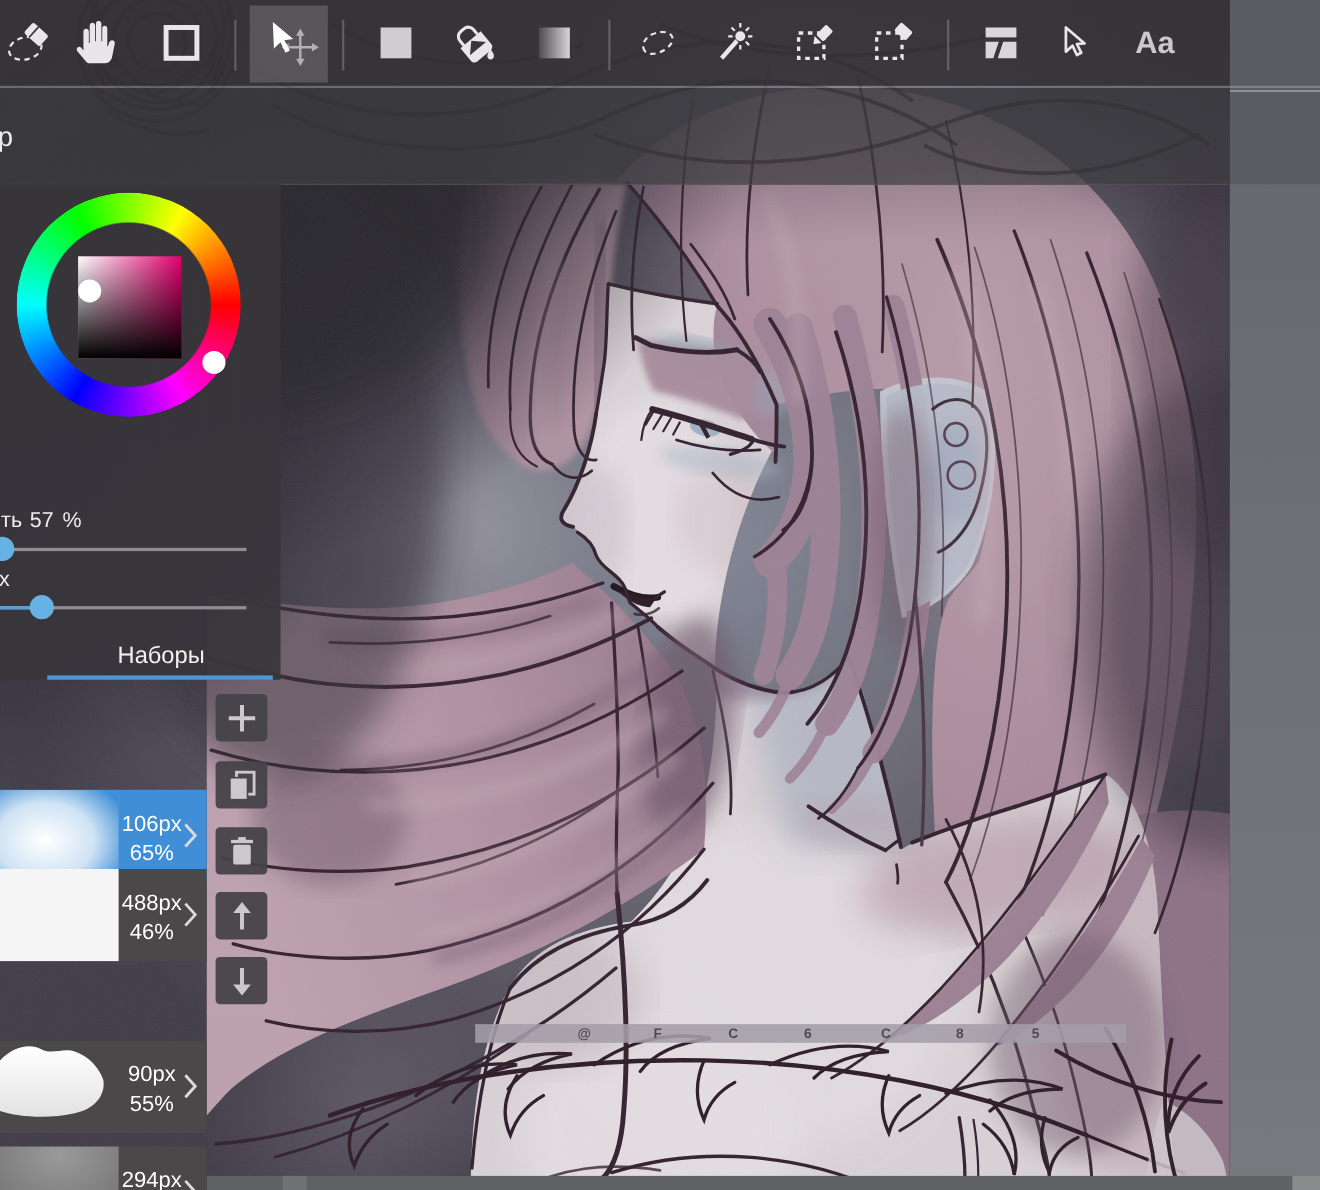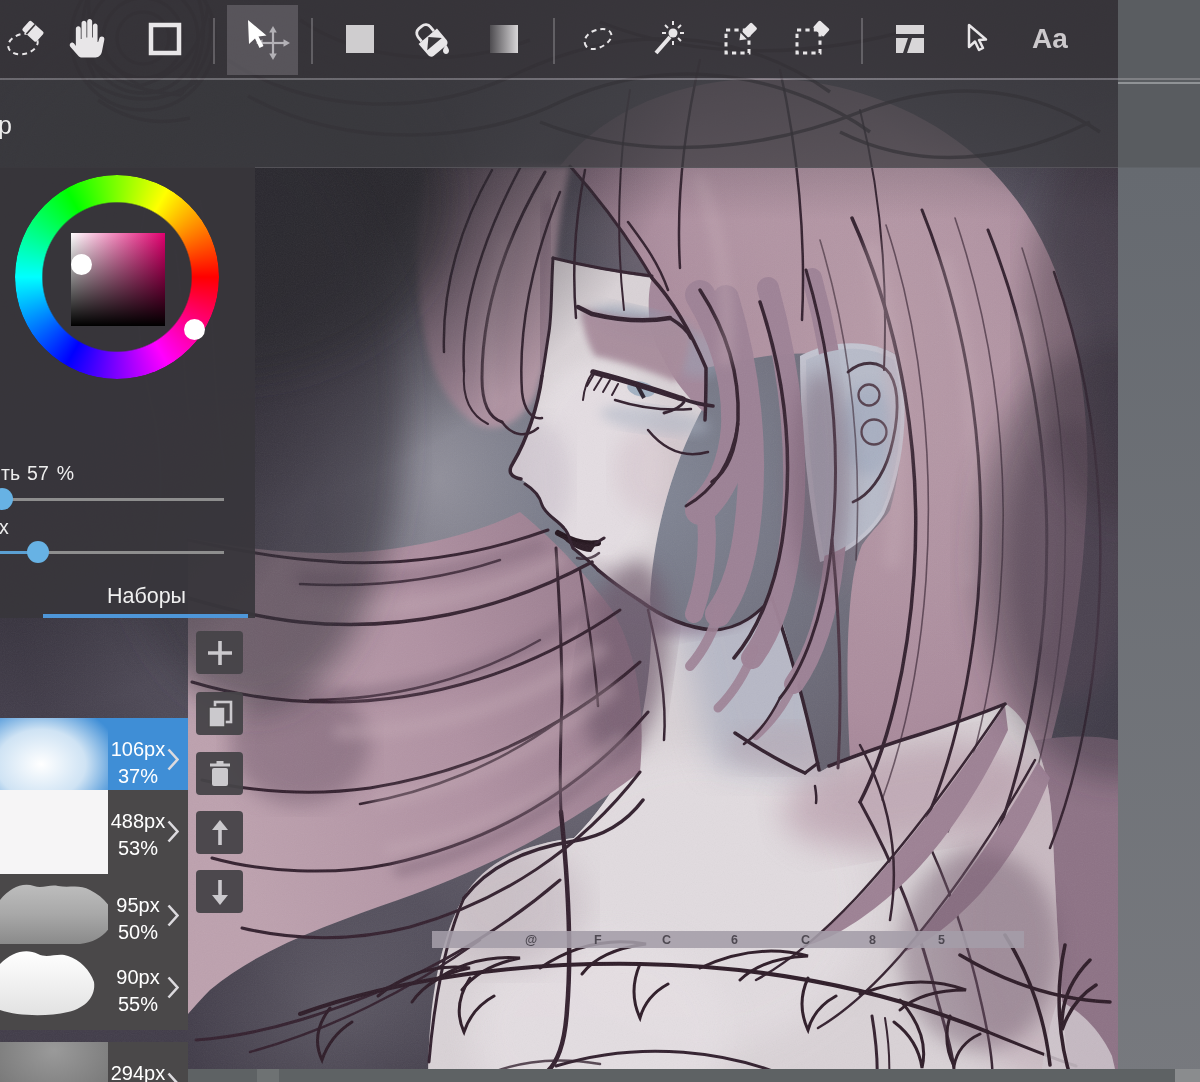--- a/index.html
+++ b/index.html
@@ -614,48 +614,31 @@
             <defs>
      <radialGradient id="p1" cx="0.38" cy="0.55" r="0.75">
        <stop offset="0" stop-color="#ffffff"></stop>
                 <stop offset="0.55" stop-color="#cfe3f4"></stop>
                 <stop offset="1" stop-color="#3f8ed6"></stop>
      </radialGradient>
             </defs>
      <rect width="108" height="84" fill="url(#p1)"></rect>
           </svg></div>
         <div class="size">106px</div>
-        <div class="op">37%</div>
+        <div class="op">65%</div>
         <svg class="chev" width="12" height="23" viewBox="0 0 12 23">
        <path d="M1.5,1.5 L10.5,11.5 L1.5,21.5" fill="none" stroke="#dcdade" stroke-width="2.6"></path>
         </svg>
       </div>
       <div class="brow" style="top: 168px;">
         <div class="preview"><svg width="108" height="84" viewBox="0 0 108 84">
             <rect width="108" height="84" fill="#f6f5f6"></rect>
           </svg></div>
         <div class="size">488px</div>
-        <div class="op">53%</div>
-        <svg class="chev" width="12" height="23" viewBox="0 0 12 23">
-       <path d="M1.5,1.5 L10.5,11.5 L1.5,21.5" fill="none" stroke="#dcdade" stroke-width="2.6"></path>
-        </svg>
-      </div>
-      <div class="brow" style="top: 252px;">
-        <div class="preview"><svg width="108" height="84" viewBox="0 0 108 84">
-            <defs>
-     <linearGradient id="p3" x1="0" y1="0" x2="0" y2="1">
-       <stop offset="0" stop-color="#bdbdbd"></stop>
-                <stop offset="0.5" stop-color="#a8a8a8"></stop>
-                <stop offset="1" stop-color="#8a8a8a"></stop>
-     </linearGradient>
-            </defs>
-     <path d="M0,26 C10,14 22,8 34,12 C42,15 50,10 58,12 C70,14 80,10 90,16 C102,22 112,32 114,44 C110,58 98,68 80,70 L0,70 Z" fill="url(#p3)"></path>
-          </svg></div>
-        <div class="size">95px</div>
-        <div class="op">50%</div>
+        <div class="op">46%</div>
         <svg class="chev" width="12" height="23" viewBox="0 0 12 23">
        <path d="M1.5,1.5 L10.5,11.5 L1.5,21.5" fill="none" stroke="#dcdade" stroke-width="2.6"></path>
         </svg>
       </div>
       <div class="brow" style="top: 324px;">
         <div class="preview"><svg width="108" height="84" viewBox="0 0 108 84">
             <defs>
      <linearGradient id="p4" x1="0" y1="0" x2="0" y2="1">
        <stop offset="0" stop-color="#ffffff"></stop>
                 <stop offset="1" stop-color="#e2e2e2"></stop>

